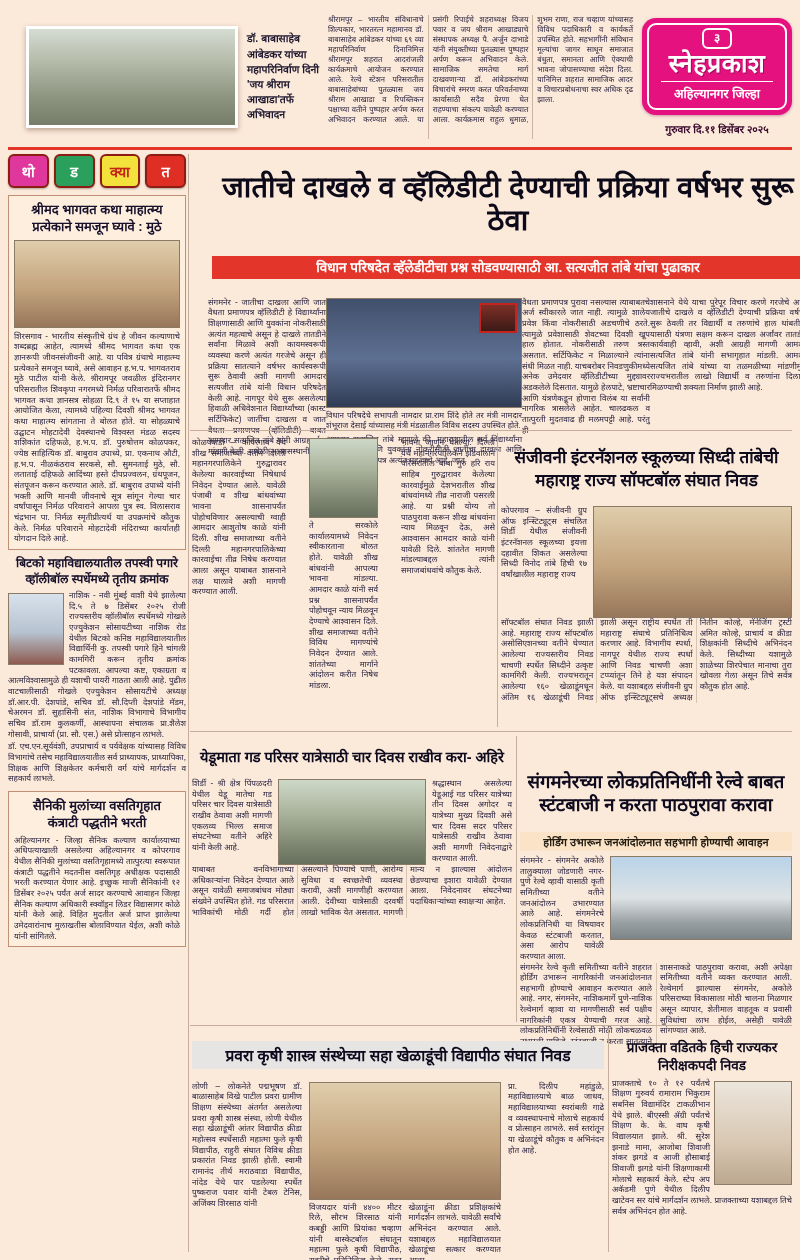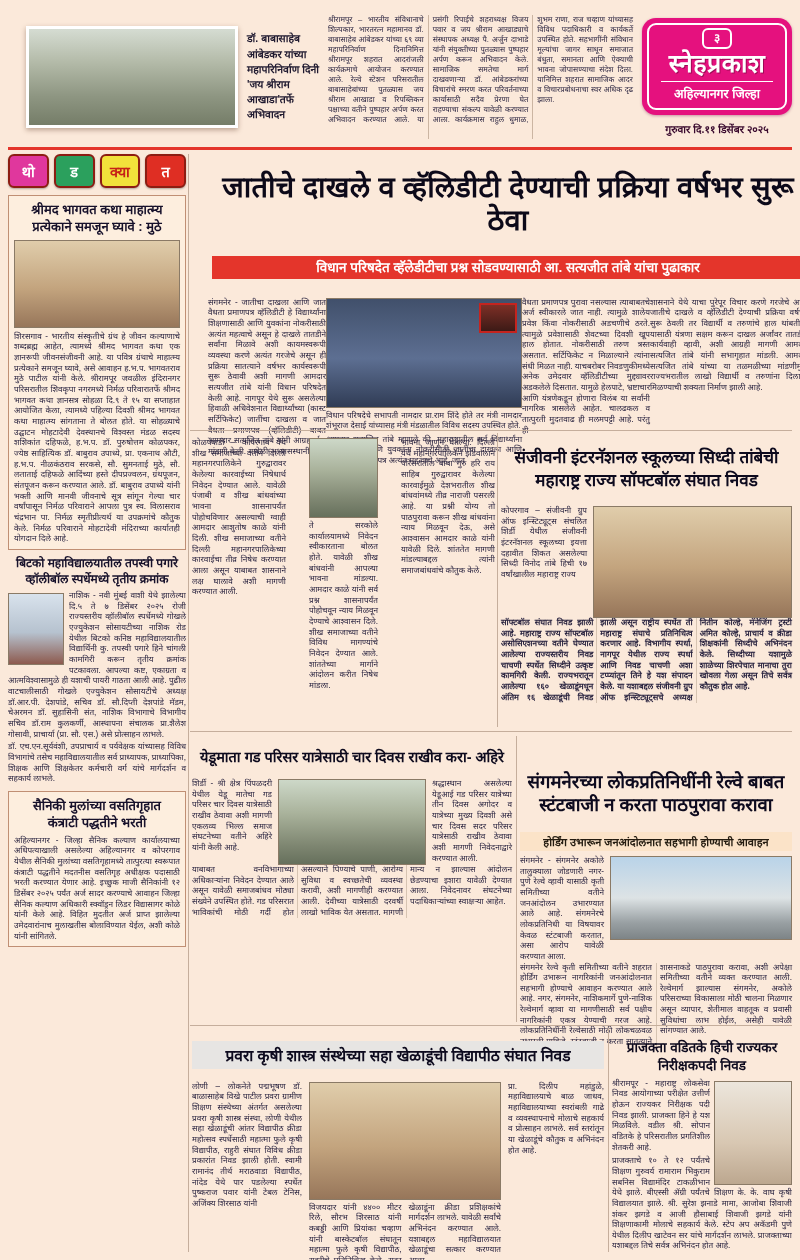--- a/index.html
+++ b/index.html
@@ -67,21 +67,21 @@
   .blockB .c{width:94px;flex:none;}
   .blockB .mid{flex:1;}
   .blockB .mid .ph{width:100%;height:80px;margin-bottom:3px;}
 
   
   .blockC{position:absolute;left:501px;top:433px;width:291px;height:296px;}
   .blockC .head{font-size:17px;font-weight:800;text-align:center;line-height:1.32;color:#0d0a1e;}
   .blockC .row{display:flex;gap:6px;margin-top:4px;}
   .blockC .c1{width:86px;flex:none;}
   .blockC .ph{flex:1;height:112px;}
-  .blockC .cols{margin-top:5px;column-count:3;column-gap:7px;column-rule:1px solid #d7c4b2;font-weight:bold;}
+  .blockC .cols{margin-top:5px;column-count:3;column-gap:7px;column-rule:1px solid #d7c4b2;}
 
   
   .blockD{position:absolute;left:192px;top:736px;width:320px;height:288px;}
   .blockD .head{font-size:14.5px;font-weight:800;text-align:center;color:#0d0a1e;line-height:1.3;}
   .blockD .row{display:flex;gap:6px;margin-top:4px;}
   .blockD .c{width:80px;flex:none;}
   .blockD .ph{flex:1;height:86px;}
   .blockD .cols{margin-top:5px;column-count:3;column-gap:7px;column-rule:1px solid #d7c4b2;}
 
   
@@ -235,19 +235,18 @@
       </div>
       <p class="c3 small" style="margin:0;">प्रा. दिलीप महांडुळे, महाविद्यालयाचे बाळ जाधव, महाविद्यालयाच्या स्वरांबली गाढे व व्यवस्थापनाचे मोलाचे सहकार्य व प्रोत्साहन लाभले. सर्व स्तरांतून या खेळाडूंचे कौतुक व अभिनंदन होत आहे.</p>
     </div>
   </section>
 
   <div class="vline" style="left:608px;top:1028px;height:224px;"></div>
 
   <section class="blockG">
     <h2 class="head">प्राजक्ता वडितके हिची राज्यकर निरीक्षकपदी निवड</h2>
     <div class="ph ph-portrait"></div>
-    <p class="small" style="margin:0 0 3px;">श्रीरामपूर - महाराष्ट्र लोकसेवा निवड आयोगाच्या परीक्षेत उत्तीर्ण होऊन राज्यकर निरीक्षक पदी निवड झाली. प्राजक्ता हिने हे यश मिळविले. वडील श्री. सोपान वडितके हे परिसरातील प्रगतिशील शेतकरी आहे.</p>
     <p class="small" style="margin:0;">प्राजक्ताचे १० ते १२ पर्यंतचे शिक्षण गुरुवर्य रामाराम भिकुराम सबनिस विद्यामंदिर टाकळीभान येथे झाले. बीएस्सी ॲग्री पर्यंतचे शिक्षण के. के. वाघ कृषी विद्यालयात झाले. श्री. सुरेश झनाडे मामा, आजोबा शिवाजी शंकर झगडे व आजी हौसाबाई शिवाजी झगडे यांनी शिक्षणाकामी मोलाचे सहकार्य केले. स्टेप अप अकॅडमी पुणे येथील दिलीप खाटेवन सर यांचे मार्गदर्शन लाभले. प्राजक्ताच्या यशाबद्दल तिचे सर्वत्र अभिनंदन होत आहे.</p>
   </section>
 
   <div class="vline" style="left:188px;top:154px;height:1098px;"></div>
 
 </div>
 
 </body></html>

